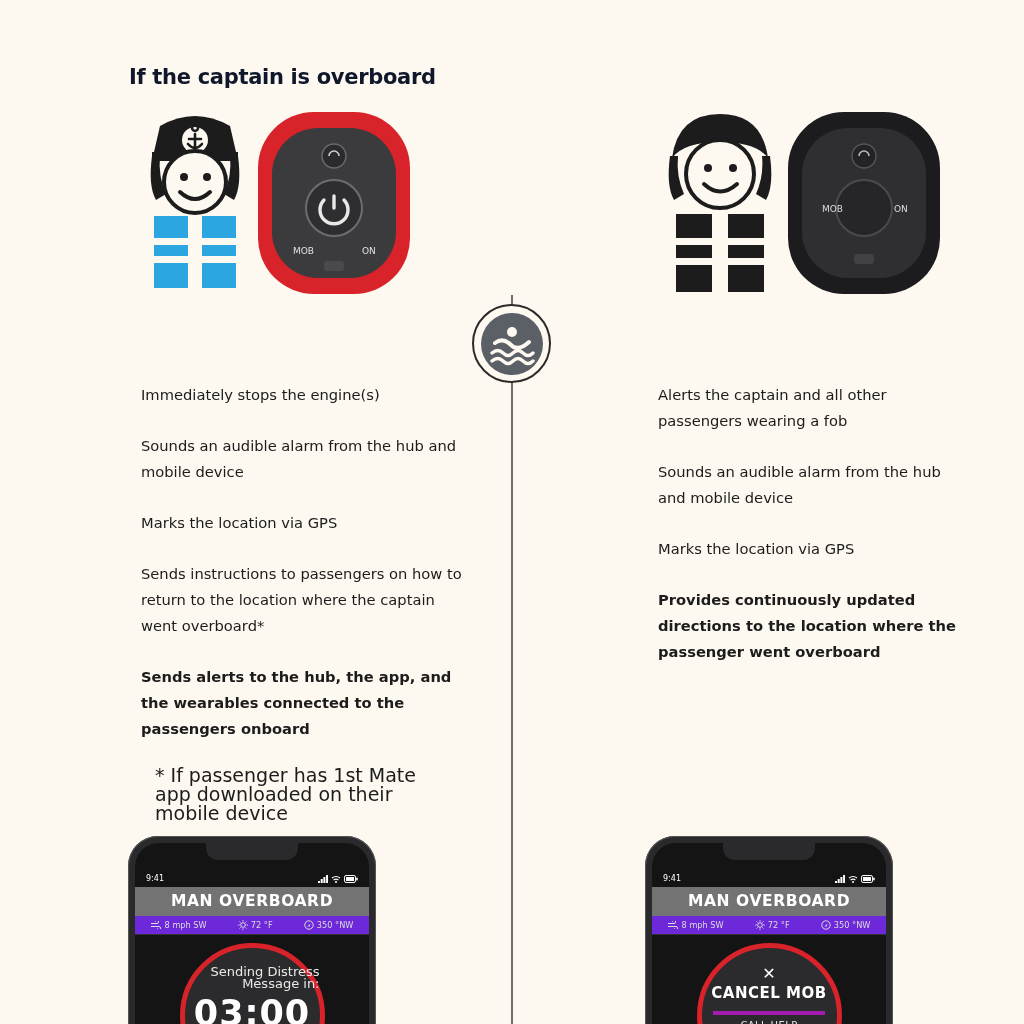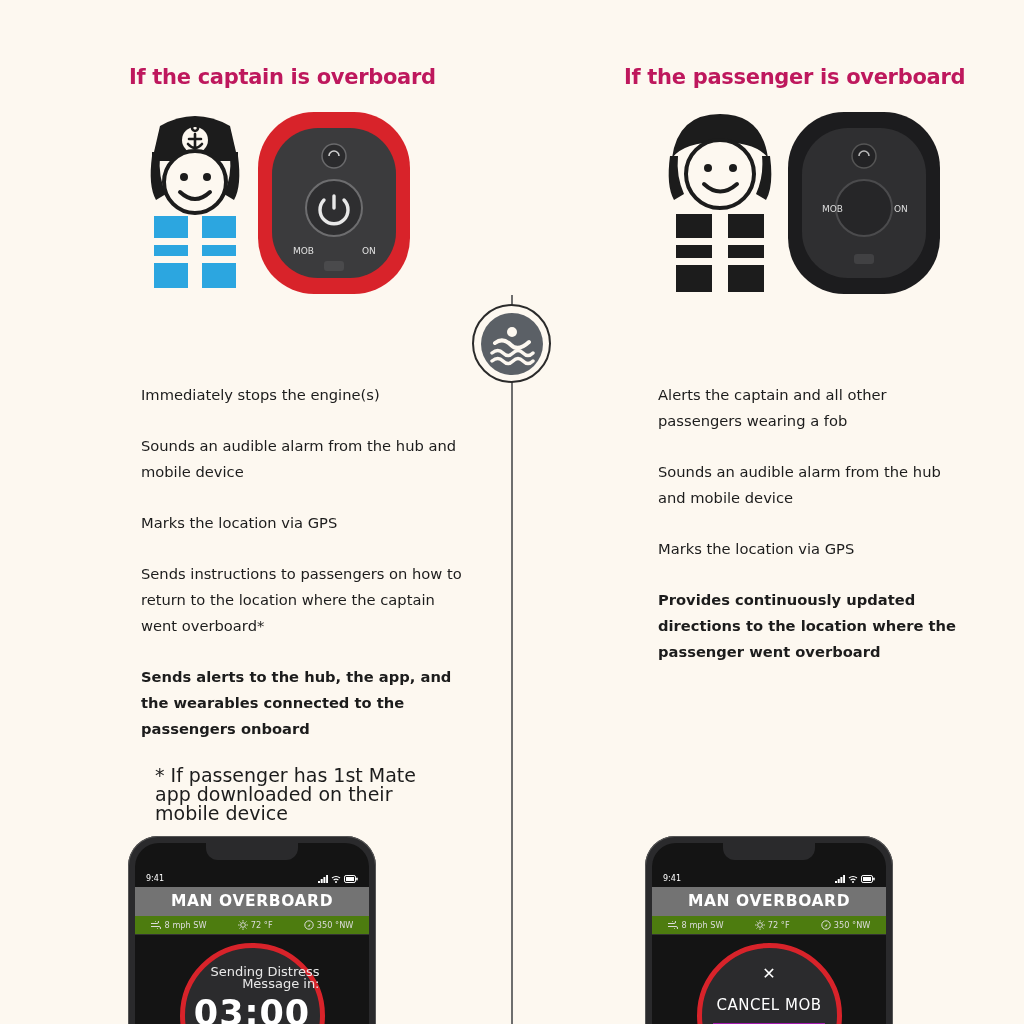--- a/index.html
+++ b/index.html
@@ -53,21 +53,21 @@
     justify-content: center;
   }
 
   .col-title {
     position: absolute;
     top: 65px;
     font-family: "DejaVu Sans", sans-serif;
     font-weight: bold;
     font-size: 21px;
     letter-spacing: -0.3px;
-    color: #be185d;
+    color: #0f172a;
     white-space: nowrap;
   }
   .title-left  { left: 129px; }
   .title-right { left: 624px; }
 
   
   .art {
     position: absolute;
     top: 104px;
     height: 200px;
@@ -154,21 +154,21 @@
     font-weight: bold;
     font-size: 15.5px;
     letter-spacing: 0.6px;
     padding: 5px 0 6px;
     font-family: "DejaVu Sans", sans-serif;
   }
   .telemetry {
     display: flex;
     justify-content: space-around;
     align-items: center;
-    background: #4d7c0f;
+    background: #6d28d9;
     border-bottom: 1px solid #333;
     padding: 4px 0;
     color: #dcdcdc;
     font-size: 8.2px;
     font-family: "DejaVu Sans", sans-serif;
   }
   .telemetry .cell { display: flex; align-items: center; gap: 3px; }
   .dial-wrap {
     position: relative;
     height: 120px;
@@ -200,23 +200,23 @@
   }
   .dial-timer {
     font-size: 35px;
     font-weight: bold;
     letter-spacing: 1px;
     margin-top: 3px;
     font-family: "DejaVu Sans", sans-serif;
   }
   .dial-cancel {
     font-size: 15px;
-    font-weight: normal;
+    font-weight: bold;
     letter-spacing: 0.5px;
-    margin-top: 14px;
+    margin-top: 2px;
     font-family: "DejaVu Sans", sans-serif;
   }
   .dial-sub {
     font-size: 10px;
     margin-top: 9px;
     letter-spacing: 0.4px;
     color: #e6e6e6;
     border-top: 4px solid #a21caf;
     padding-top: 5px;
     width: 112px;
@@ -228,21 +228,20 @@
     line-height: 16px;
     color: #fff;
   }
 </style>
 </head>
 <body>
 
 <div class="stage">
 
   <div class="col-title title-left">If the captain is overboard</div>
-  <div class="col-title title-right">If the passenger is overboard</div>
 
   <div class="art art-left">
     <svg width="290" height="200" viewBox="0 0 290 200" xmlns="http://www.w3.org/2000/svg">
 
       <g>
 
         <path d="M22 48 h86 v9 h-86 z" fill="#1c1c1c"></path>
         <path d="M30 22 q35 -20 70 0 l6 26 h-82 z" fill="#1c1c1c"></path>
 
         <circle cx="65" cy="36" r="13" fill="#fdf8f0"></circle>

